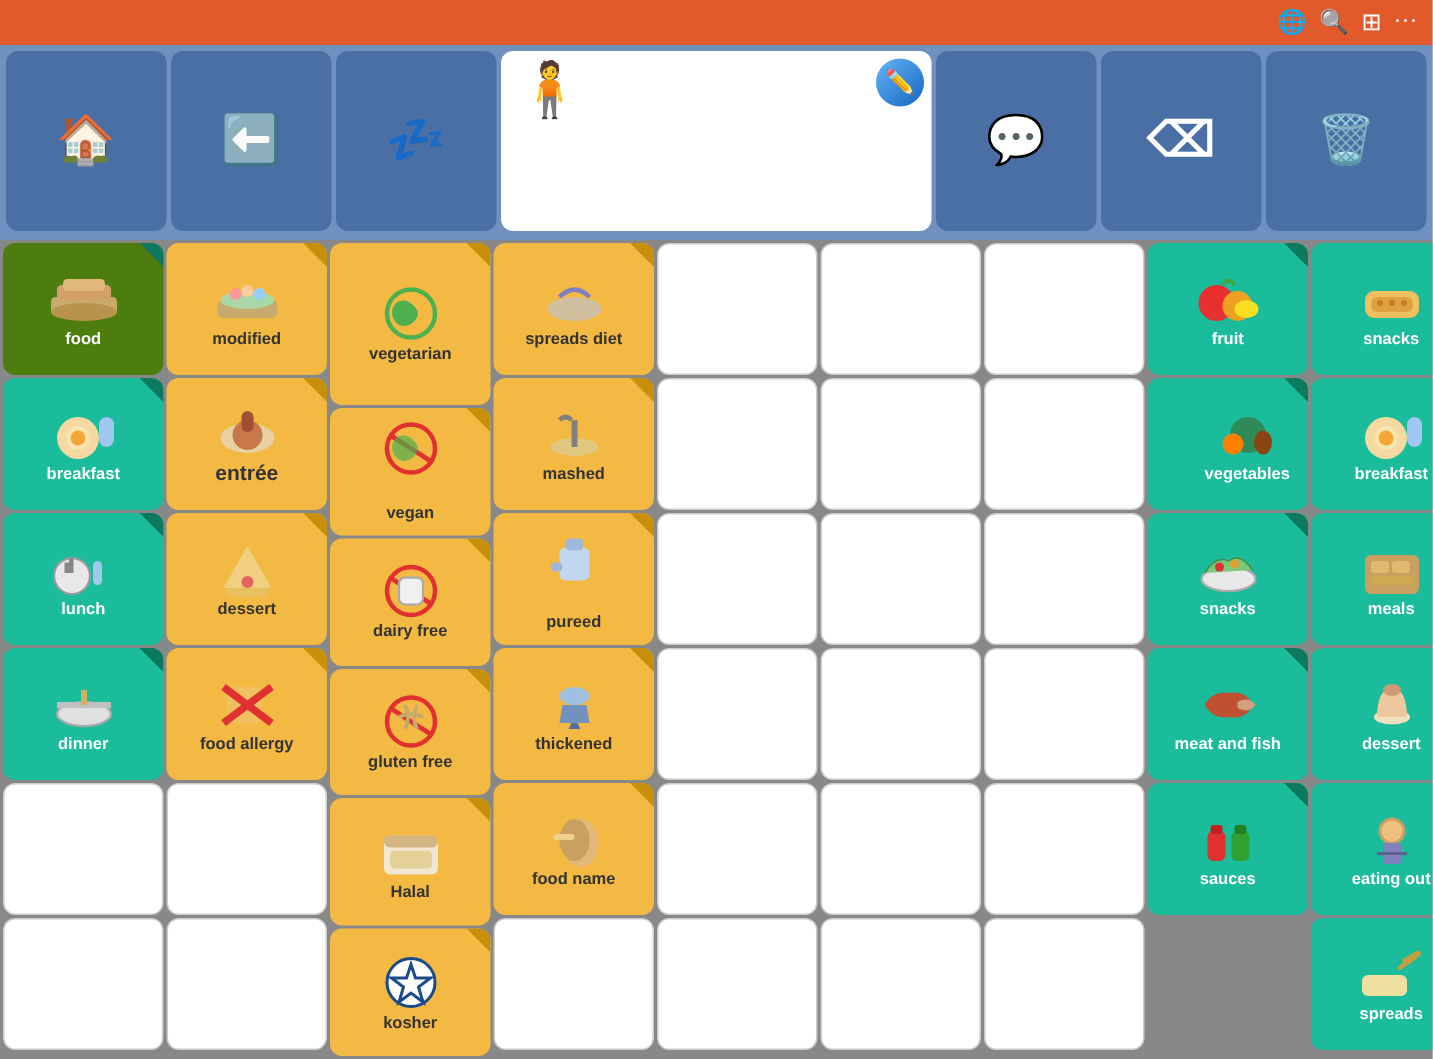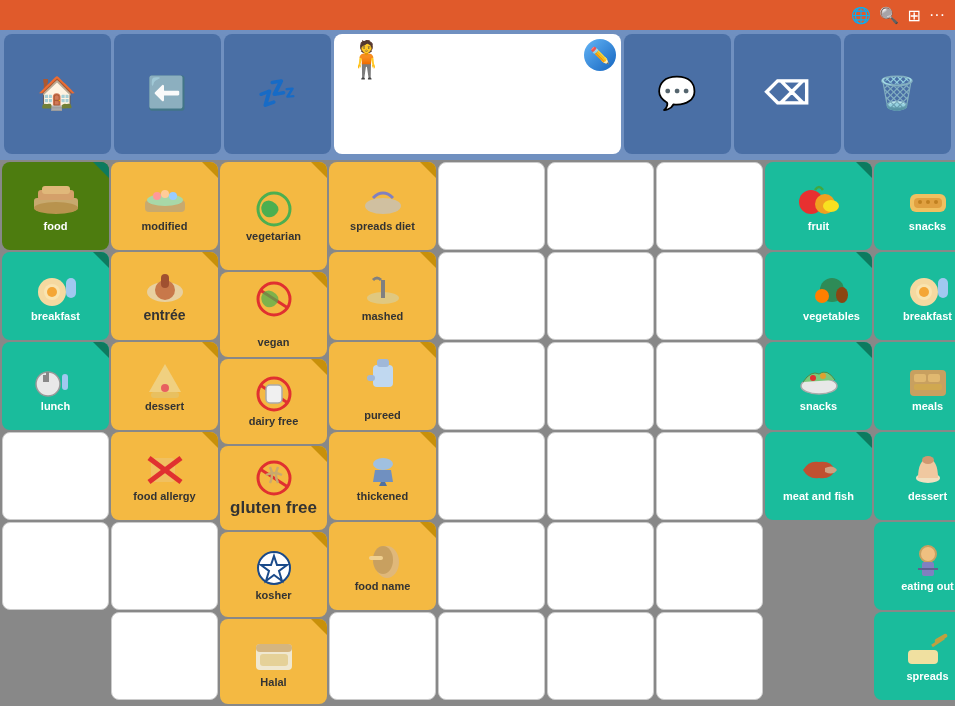--- a/index.html
+++ b/index.html
@@ -133,20 +133,29 @@
       <div class="cell" style="background: rgb(26, 188, 156); color: white; border: none; width: 107px; height: 88px; position: relative; overflow: hidden;">
         <div style="position: absolute; top: 0px; right: 0px; width: 0px; height: 0px; border-style: solid; border-width: 0px 16px 16px 0px; border-color: transparent rgb(13, 122, 95) transparent transparent;"></div>
         <div style="width: 48px; height: 38px; flex-shrink: 0;"><svg width="48" height="38" viewBox="0 0 48 38">
             <circle cx="16" cy="24" r="12" fill="#e8e8e8" stroke="#999" stroke-width="1.5"></circle>
             <rect x="14" y="12" width="3" height="10" fill="#888"></rect>
             <rect x="11" y="15" width="3" height="7" fill="#888"></rect>
             <rect x="30" y="14" width="6" height="16" rx="3" fill="#a0c8f0"></rect>
           </svg></div>
         <div style="font-size: 11px; font-weight: bold; line-height: 1.1; margin-top: 2px; color: white;">lunch</div>
       </div>
+      <div class="cell" style="background: rgb(26, 188, 156); color: white; border: none; width: 107px; height: 88px; position: relative; overflow: hidden;">
+        <div style="position: absolute; top: 0px; right: 0px; width: 0px; height: 0px; border-style: solid; border-width: 0px 16px 16px 0px; border-color: transparent rgb(13, 122, 95) transparent transparent;"></div>
+        <div style="width: 48px; height: 38px; flex-shrink: 0;"><svg width="48" height="38" viewBox="0 0 48 38">
+            <ellipse cx="24" cy="26" rx="18" ry="8" fill="#e0e0e0" stroke="#aaa" stroke-width="1.5"></ellipse>
+            <rect x="6" y="18" width="36" height="4" fill="#c0c0c0"></rect>
+            <rect x="22" y="10" width="4" height="10" fill="#d0b060"></rect>
+          </svg></div>
+        <div style="font-size: 11px; font-weight: bold; line-height: 1.1; margin-top: 2px; color: white;">dinner</div>
+      </div>
       <div class="cell" style="background: white; color: rgb(51, 51, 51); border: 1px solid rgb(204, 204, 204); width: 107px; height: 88px; position: relative; overflow: hidden;"></div>
       <div class="cell" style="background: white; color: rgb(51, 51, 51); border: 1px solid rgb(204, 204, 204); width: 107px; height: 88px; position: relative; overflow: hidden;"></div>
     </div>
 
   <div class="col" id="col1-el">
       <div class="cell" style="background: rgb(244, 185, 66); color: rgb(51, 51, 51); border: none; width: 107px; height: 88px; position: relative; overflow: hidden;">
         <div style="position: absolute; top: 0px; right: 0px; width: 0px; height: 0px; border-style: solid; border-width: 0px 16px 16px 0px; border-color: transparent rgb(200, 144, 10) transparent transparent;"></div>
         <div style="width: 48px; height: 38px; flex-shrink: 0;"><svg width="48" height="38" viewBox="0 0 48 38">
             <rect x="4" y="20" width="40" height="12" rx="4" fill="#c8a96e"></rect>
             <ellipse cx="24" cy="20" rx="18" ry="6" fill="#a8d8a8"></ellipse>
@@ -214,38 +223,38 @@
           </svg></div>
         <div style="font-size: 11px; font-weight: bold; line-height: 1.1; margin-top: 2px; color: rgb(51, 51, 51);">dairy free</div>
       </div>
       <div class="cell" style="background: rgb(244, 185, 66); color: rgb(51, 51, 51); border: none; width: 107px; height: 88px; position: relative; overflow: hidden;">
         <div style="position: absolute; top: 0px; right: 0px; width: 0px; height: 0px; border-style: solid; border-width: 0px 16px 16px 0px; border-color: transparent rgb(200, 144, 10) transparent transparent;"></div>
         <div style="width: 48px; height: 38px; flex-shrink: 0;"><svg width="48" height="38" viewBox="0 0 48 38">
             <circle cx="24" cy="19" r="16" fill="none" stroke="#e03030" stroke-width="3"></circle>
             <line x1="10" y1="10" x2="38" y2="28" stroke="#e03030" stroke-width="3"></line>
             <path d="M20,8 Q24,16 20,24 M28,8 Q24,16 28,24 M16,16 Q24,12 32,16" stroke="#c8a96e" stroke-width="2.5" fill="none"></path>
           </svg></div>
-        <div style="font-size: 17px; font-weight: bold; line-height: 1.1; margin-top: 2px; color: rgb(51, 51, 51);">gluten free</div>
-      </div>
-      <div class="cell" style="background: rgb(244, 185, 66); color: rgb(51, 51, 51); border: none; width: 107px; height: 88px; position: relative; overflow: hidden;">
-        <div style="position: absolute; top: 0px; right: 0px; width: 0px; height: 0px; border-style: solid; border-width: 0px 16px 16px 0px; border-color: transparent rgb(200, 144, 10) transparent transparent;"></div>
-        <div style="width: 48px; height: 38px; flex-shrink: 0;"><svg width="48" height="38" viewBox="0 0 48 38">
-            <circle cx="24" cy="19" r="16" fill="white" stroke="#1a4a8a" stroke-width="2"></circle>
-            <polygon points="24,7 27,16 37,16 29,22 32,32 24,26 16,32 19,22 11,16 21,16" fill="none" stroke="#1a4a8a" stroke-width="2"></polygon>
-          </svg></div>
-        <div style="font-size: 11px; font-weight: bold; line-height: 1.1; margin-top: 2px; color: rgb(51, 51, 51);">kosher</div>
+        <div style="font-size: 11px; font-weight: bold; line-height: 1.1; margin-top: 2px; color: rgb(51, 51, 51);">gluten free</div>
       </div>
       <div class="cell" style="background: rgb(244, 185, 66); color: rgb(51, 51, 51); border: none; width: 107px; height: 88px; position: relative; overflow: hidden;">
         <div style="position: absolute; top: 0px; right: 0px; width: 0px; height: 0px; border-style: solid; border-width: 0px 16px 16px 0px; border-color: transparent rgb(200, 144, 10) transparent transparent;"></div>
         <div style="width: 48px; height: 38px; flex-shrink: 0;"><svg width="48" height="38" viewBox="0 0 48 38">
             <rect x="6" y="8" width="36" height="26" rx="4" fill="#f0e8d0"></rect>
             <rect x="6" y="8" width="36" height="8" rx="4" fill="#c8a060" opacity="0.7"></rect>
             <rect x="10" y="18" width="28" height="12" rx="3" fill="#e0c880" opacity="0.7"></rect>
           </svg></div>
         <div style="font-size: 11px; font-weight: bold; line-height: 1.1; margin-top: 2px; color: rgb(51, 51, 51);">Halal</div>
+      </div>
+      <div class="cell" style="background: rgb(244, 185, 66); color: rgb(51, 51, 51); border: none; width: 107px; height: 88px; position: relative; overflow: hidden;">
+        <div style="position: absolute; top: 0px; right: 0px; width: 0px; height: 0px; border-style: solid; border-width: 0px 16px 16px 0px; border-color: transparent rgb(200, 144, 10) transparent transparent;"></div>
+        <div style="width: 48px; height: 38px; flex-shrink: 0;"><svg width="48" height="38" viewBox="0 0 48 38">
+            <circle cx="24" cy="19" r="16" fill="white" stroke="#1a4a8a" stroke-width="2"></circle>
+            <polygon points="24,7 27,16 37,16 29,22 32,32 24,26 16,32 19,22 11,16 21,16" fill="none" stroke="#1a4a8a" stroke-width="2"></polygon>
+          </svg></div>
+        <div style="font-size: 11px; font-weight: bold; line-height: 1.1; margin-top: 2px; color: rgb(51, 51, 51);">kosher</div>
       </div>
     </div>
 
   <div class="col" id="col3-el">
       <div class="cell" style="background: rgb(244, 185, 66); color: rgb(51, 51, 51); border: none; width: 107px; height: 88px; position: relative; overflow: hidden;">
         <div style="position: absolute; top: 0px; right: 0px; width: 0px; height: 0px; border-style: solid; border-width: 0px 16px 16px 0px; border-color: transparent rgb(200, 144, 10) transparent transparent;"></div>
         <div style="width: 48px; height: 38px; flex-shrink: 0;"><svg width="48" height="38" viewBox="0 0 48 38">
             <ellipse cx="24" cy="26" rx="18" ry="8" fill="#d0c0a0"></ellipse>
             <path d="M14,18 Q24,8 34,18" stroke="#8080c0" stroke-width="3" fill="none"></path>
           </svg></div>
@@ -347,20 +356,30 @@
           </svg></div>
         <div style="font-size: 11px; font-weight: bold; line-height: 1.1; margin-top: 2px; color: white;">snacks</div>
       </div>
       <div class="cell" style="background: rgb(26, 188, 156); color: white; border: none; width: 107px; height: 88px; position: relative; overflow: hidden;">
         <div style="position: absolute; top: 0px; right: 0px; width: 0px; height: 0px; border-style: solid; border-width: 0px 16px 16px 0px; border-color: transparent rgb(13, 122, 95) transparent transparent;"></div>
         <div style="width: 48px; height: 38px; flex-shrink: 0;"><svg width="48" height="38" viewBox="0 0 48 38">
             <path d="M8,20 Q14,10 24,12 Q36,10 40,20 Q36,30 24,28 Q14,30 8,20Z" fill="#c05030"></path>
             <path d="M30,18 Q38,14 42,20 Q38,26 30,22Z" fill="#d0a080"></path>
           </svg></div>
         <div style="font-size: 11px; font-weight: bold; line-height: 1.1; margin-top: 2px; color: white;">meat and fish</div>
+      </div>
+      <div class="cell" style="background: rgb(26, 188, 156); color: white; border: none; width: 107px; height: 88px; position: relative; overflow: hidden;">
+        <div style="position: absolute; top: 0px; right: 0px; width: 0px; height: 0px; border-style: solid; border-width: 0px 16px 16px 0px; border-color: transparent rgb(13, 122, 95) transparent transparent;"></div>
+        <div style="width: 48px; height: 38px; flex-shrink: 0;"><svg width="48" height="38" viewBox="0 0 48 38">
+            <rect x="10" y="14" width="12" height="20" rx="4" fill="#e03030"></rect>
+            <rect x="12" y="10" width="8" height="6" rx="2" fill="#c02020"></rect>
+            <rect x="26" y="14" width="12" height="20" rx="4" fill="#30a030"></rect>
+            <rect x="28" y="10" width="8" height="6" rx="2" fill="#208020"></rect>
+          </svg></div>
+        <div style="font-size: 11px; font-weight: bold; line-height: 1.1; margin-top: 2px; color: white;">sauces</div>
       </div>
     </div>
 
   <div class="col" id="col8-el">
       <div class="cell" style="background: rgb(26, 188, 156); color: white; border: none; width: 107px; height: 88px; position: relative; overflow: hidden;">
         <div style="width: 48px; height: 38px; flex-shrink: 0;"><svg width="48" height="38" viewBox="0 0 48 38">
             <rect x="6" y="14" width="36" height="18" rx="6" fill="#f0c060"></rect>
             <rect x="10" y="18" width="28" height="10" rx="4" fill="#e0a040"></rect>
             <circle cx="16" cy="22" r="2" fill="#c08020"></circle>
             <circle cx="24" cy="22" r="2" fill="#c08020"></circle>

